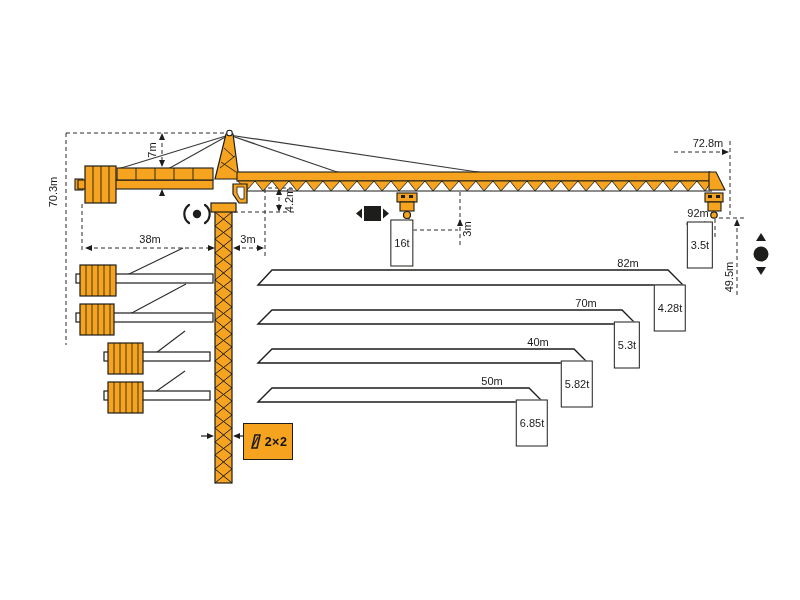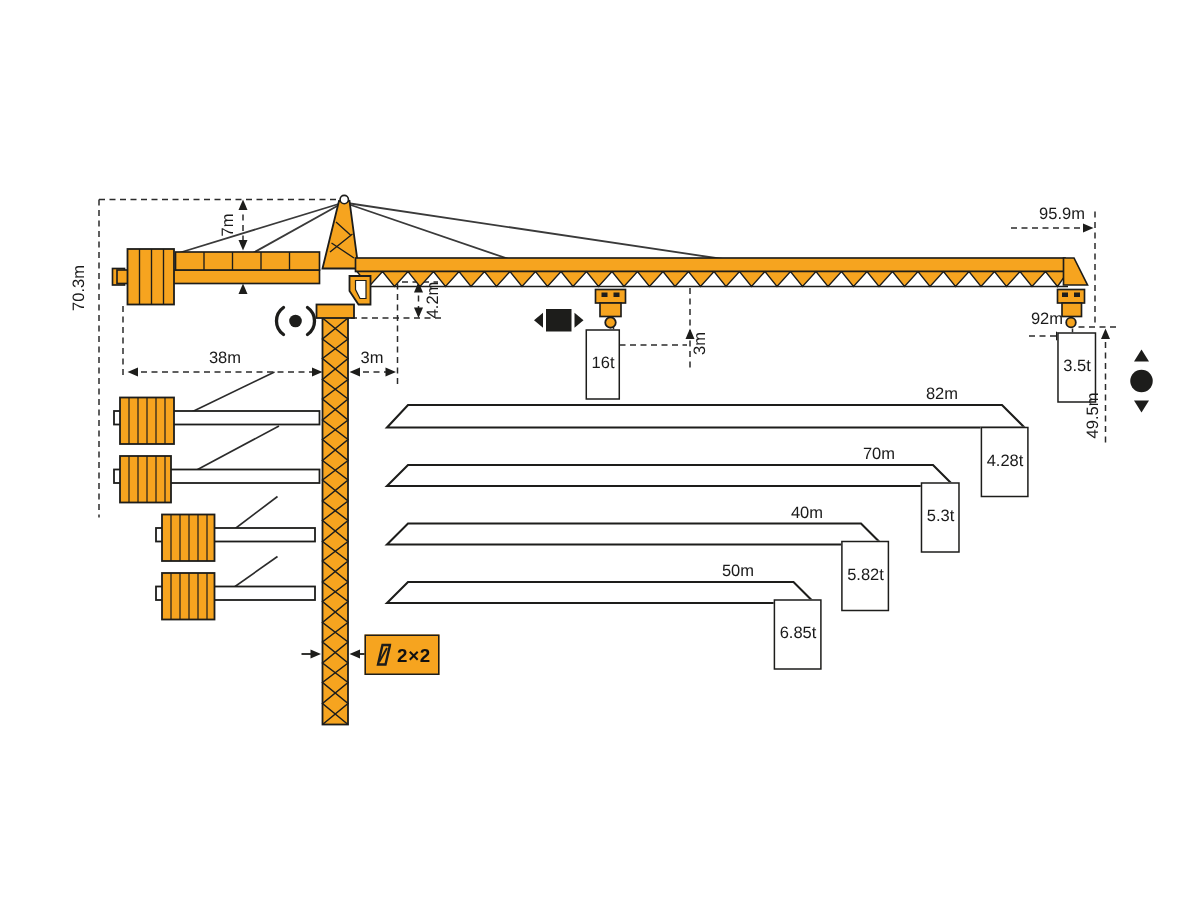--- a/index.html
+++ b/index.html
@@ -10,21 +10,21 @@
   .canvas svg.scene { position:absolute; left:0; top:0; }
   .lbl {
     position:absolute; font-size:11px; color:#1a1a1a;
     transform:translate(-50%,-50%); white-space:nowrap; line-height:12px;
   }
   .rot { transform:translate(-50%,-50%) rotate(-90deg); }
   .boxed {
     border:1.4px solid #1d1d1b; background:#fff; padding:16px 3px; line-height:13px;
   }
   .mast-box {
-    position:absolute; left:243px; top:423px; width:50px; height:27px;
+    position:absolute; left:243px; top:423px; width:50px; height:37px;
     background:#F6A41F; border:1.6px solid #1d1d1b; box-sizing:border-box;
     display:flex; align-items:center; justify-content:center; gap:4px;
   }
   .mast-box .txt { font-size:12.5px; font-weight:bold; color:#111; letter-spacing:0.5px; }
 </style>
 </head>
 <body>
 
 <div class="canvas">
 
@@ -194,23 +194,23 @@
   </g>
 </svg>
 
   <span class="lbl rot" style="left:53px; top:192px">70.3m</span>
   <span class="lbl rot" style="left:152px; top:150px">7m</span>
   <span class="lbl" style="left:150px; top:239px">38m</span>
   <span class="lbl" style="left:248px; top:239px">3m</span>
   <span class="lbl rot" style="left:289px; top:200px">4.2m</span>
   <span class="lbl boxed" style="left:402px; top:243px">16t</span>
   <span class="lbl rot" style="left:467px; top:229px">3m</span>
-  <span class="lbl" style="left:708px; top:143px">95.9m</span>
+  <span class="lbl" style="left:708px; top:143px">72.8m</span>
   <span class="lbl" style="left:698px; top:213px">92m</span>
-  <span class="lbl boxed" style="left:718px; top:245px">3.5t</span>
+  <span class="lbl boxed" style="left:700px; top:245px">3.5t</span>
   <span class="lbl rot" style="left:729px; top:277px">49.5m</span>
 
   <span class="lbl" style="left:628px; top:263px">82m</span>
   <span class="lbl" style="left:586px; top:303px">70m</span>
   <span class="lbl" style="left:538px; top:342px">40m</span>
   <span class="lbl" style="left:492px; top:381px">50m</span>
 
   <span class="lbl boxed" style="left:670px; top:308px">4.28t</span>
   <span class="lbl boxed" style="left:627px; top:345px">5.3t</span>
   <span class="lbl boxed" style="left:577px; top:384px">5.82t</span>

